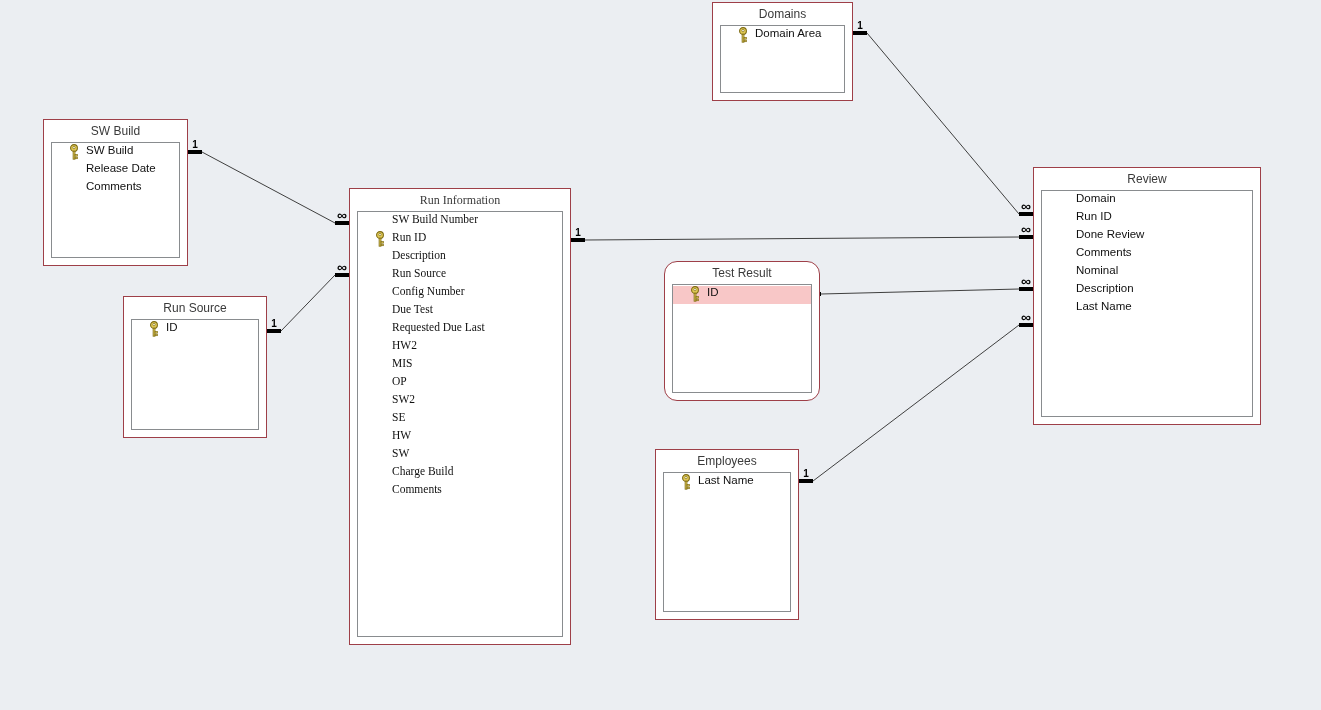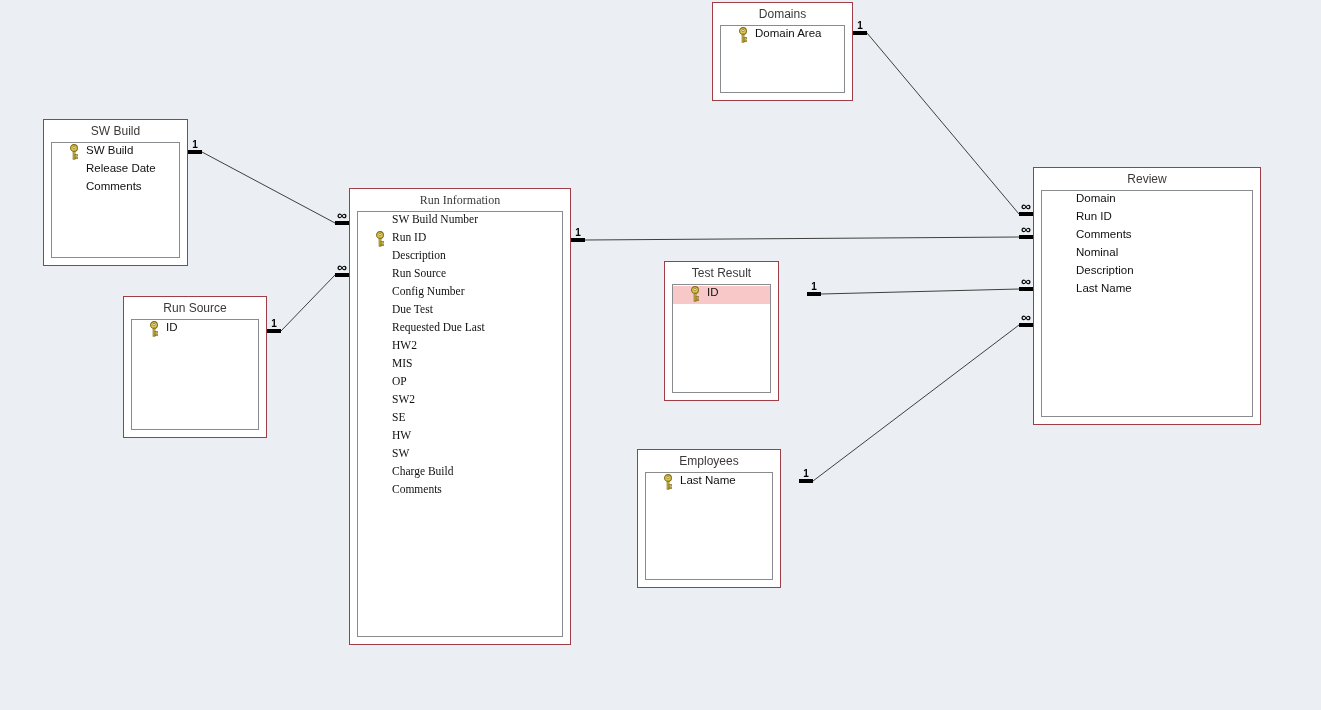--- a/index.html
+++ b/index.html
@@ -226,38 +226,38 @@
               <circle cx="5" cy="3.6" r="1.2" fill="#fffef2" stroke="#7d6b15" stroke-width="0.7"></circle>
               <rect x="4.1" y="7.2" width="1.9" height="8" fill="#e3cb57" stroke="#7d6b15" stroke-width="0.8"></rect>
               <rect x="6" y="10.6" width="2.4" height="1.5" fill="#e3cb57" stroke="#7d6b15" stroke-width="0.7"></rect>
               <rect x="6" y="13.2" width="2.4" height="1.5" fill="#e3cb57" stroke="#7d6b15" stroke-width="0.7"></rect>
             </svg>
           </span>
           <span>Domain Area</span>
         </div>
       </div>
     </div>
-    <div class="table" style="left: 664px; top: 261px; width: 115px; height: 140px;">
+    <div class="table" style="left: 664px; top: 261px; width: 156px; height: 140px; border-radius: 13px;">
       <div class="table-title">Test Result</div>
       <div class="fields-box">
         <div class="field-row highlighted">
           <span class="key-slot">
             <svg width="11" height="16" viewBox="0 0 11 16">
               <circle cx="5" cy="4" r="3.4" fill="#e3cb57" stroke="#7d6b15" stroke-width="1.1"></circle>
               <circle cx="5" cy="3.6" r="1.2" fill="#fffef2" stroke="#7d6b15" stroke-width="0.7"></circle>
               <rect x="4.1" y="7.2" width="1.9" height="8" fill="#e3cb57" stroke="#7d6b15" stroke-width="0.8"></rect>
               <rect x="6" y="10.6" width="2.4" height="1.5" fill="#e3cb57" stroke="#7d6b15" stroke-width="0.7"></rect>
               <rect x="6" y="13.2" width="2.4" height="1.5" fill="#e3cb57" stroke="#7d6b15" stroke-width="0.7"></rect>
             </svg>
           </span>
           <span>ID</span>
         </div>
       </div>
     </div>
-    <div class="table" style="left: 637px; top: 449px; width: 144px; height: 139px;">
+    <div class="table" style="left: 655px; top: 449px; width: 144px; height: 171px;">
       <div class="table-title">Employees</div>
       <div class="fields-box">
         <div class="field-row">
           <span class="key-slot">
             <svg width="11" height="16" viewBox="0 0 11 16">
               <circle cx="5" cy="4" r="3.4" fill="#e3cb57" stroke="#7d6b15" stroke-width="1.1"></circle>
               <circle cx="5" cy="3.6" r="1.2" fill="#fffef2" stroke="#7d6b15" stroke-width="0.7"></circle>
               <rect x="4.1" y="7.2" width="1.9" height="8" fill="#e3cb57" stroke="#7d6b15" stroke-width="0.8"></rect>
               <rect x="6" y="10.6" width="2.4" height="1.5" fill="#e3cb57" stroke="#7d6b15" stroke-width="0.7"></rect>
               <rect x="6" y="13.2" width="2.4" height="1.5" fill="#e3cb57" stroke="#7d6b15" stroke-width="0.7"></rect>
@@ -270,20 +270,24 @@
     <div class="table" style="left: 1033px; top: 167px; width: 228px; height: 258px;">
       <div class="table-title">Review</div>
       <div class="fields-box">
         <div class="field-row">
           <span class="key-slot"></span>
           <span>Domain</span>
         </div>
         <div class="field-row">
           <span class="key-slot"></span>
           <span>Run ID</span>
+        </div>
+        <div class="field-row">
+          <span class="key-slot"></span>
+          <span>Done Review</span>
         </div>
         <div class="field-row">
           <span class="key-slot"></span>
           <span>Comments</span>
         </div>
         <div class="field-row">
           <span class="key-slot"></span>
           <span>Nominal</span>
         </div>
         <div class="field-row">

